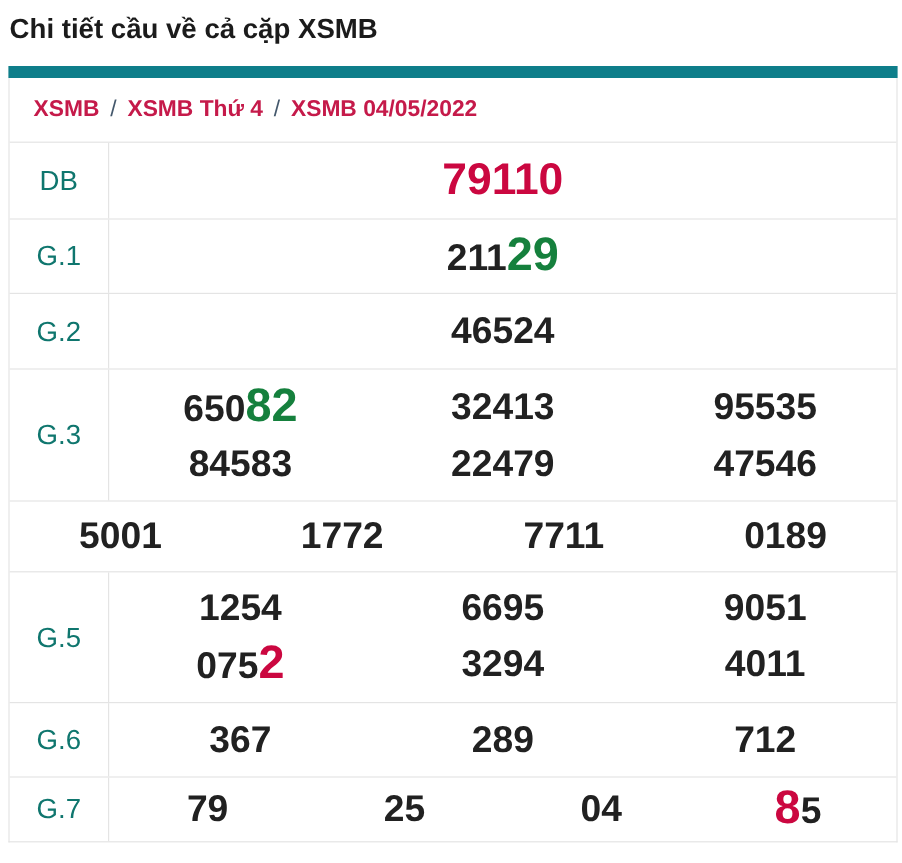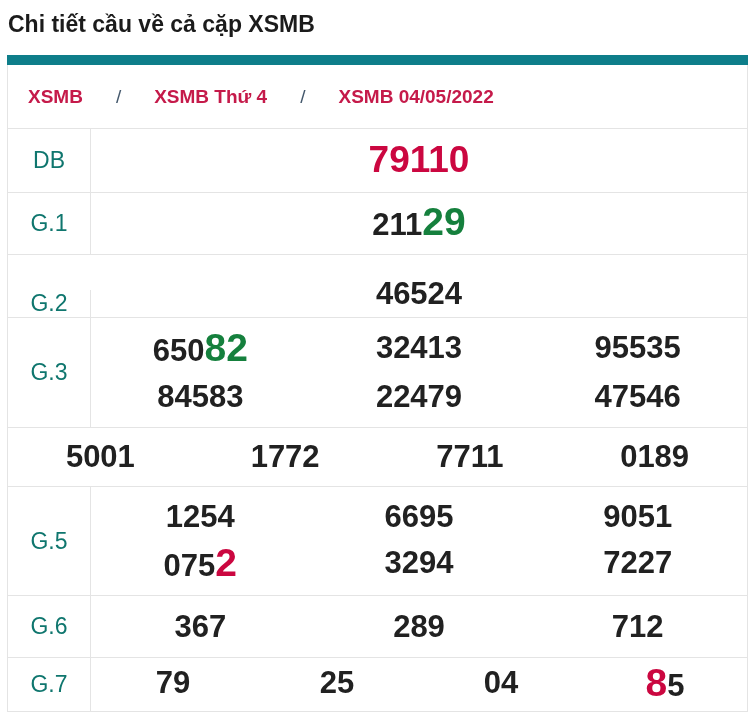--- a/index.html
+++ b/index.html
@@ -21,47 +21,46 @@
     height: 10px;
     background: #0e7e8a;
   }
   .content-box {
     margin: 0 4px 0 7px;
     border: 1px solid #e4e4e4;
     border-top: none;
     background: #fff;
   }
   .breadcrumb {
-    height: 64px;
+    height: 54px;
     display: flex;
     align-items: center;
     padding-left: 20px;
     border-bottom: 1px solid #e4e4e4;
     font-size: 19px;
     font-weight: 700;
-    gap: 24px;
   }
   .breadcrumb a.crumb {
     color: #c51a4a;
     text-decoration: none;
     cursor: pointer;
   }
   .breadcrumb .sep {
     color: #44586c;
     font-weight: 400;
     margin: 0 9px;
   }
   .g-row {
     display: flex;
     border-bottom: 1px solid #e4e4e4;
   }
   .g-row:last-child { border-bottom: none; }
   .g-row:nth-child(1) { height: 64px; }
   .g-row:nth-child(2) { height: 62px; }
-  .g-row:nth-child(3) { height: 63px; align-items: flex-end; }
+  .g-row:nth-child(3) { height: 63px; }
   .g-row:nth-child(4) { height: 110px; }
   .g-row:nth-child(5) { height: 59px; }
   .g-row:nth-child(6) { height: 109px; }
   .g-row:nth-child(7) { height: 62px; }
   .g-row:nth-child(8) { height: 53px; }
   .row-label {
     flex: 0 0 83px;
     display: flex;
     align-items: center;
     justify-content: center;
@@ -158,21 +157,21 @@
         <div class="row-label">G.5</div>
         <div class="row-values">
           <div class="value-line">
             <div class="value-cell"><span>1254</span></div>
             <div class="value-cell"><span>6695</span></div>
             <div class="value-cell"><span>9051</span></div>
           </div>
           <div class="value-line">
             <div class="value-cell"><span>075</span><span class="hl-red">2</span></div>
             <div class="value-cell"><span>3294</span></div>
-            <div class="value-cell"><span>7227</span></div>
+            <div class="value-cell"><span>4011</span></div>
           </div>
         </div>
       </div>
       <div class="g-row">
         <div class="row-label">G.6</div>
         <div class="row-values">
           <div class="value-line">
             <div class="value-cell"><span>367</span></div>
             <div class="value-cell"><span>289</span></div>
             <div class="value-cell"><span>712</span></div>

